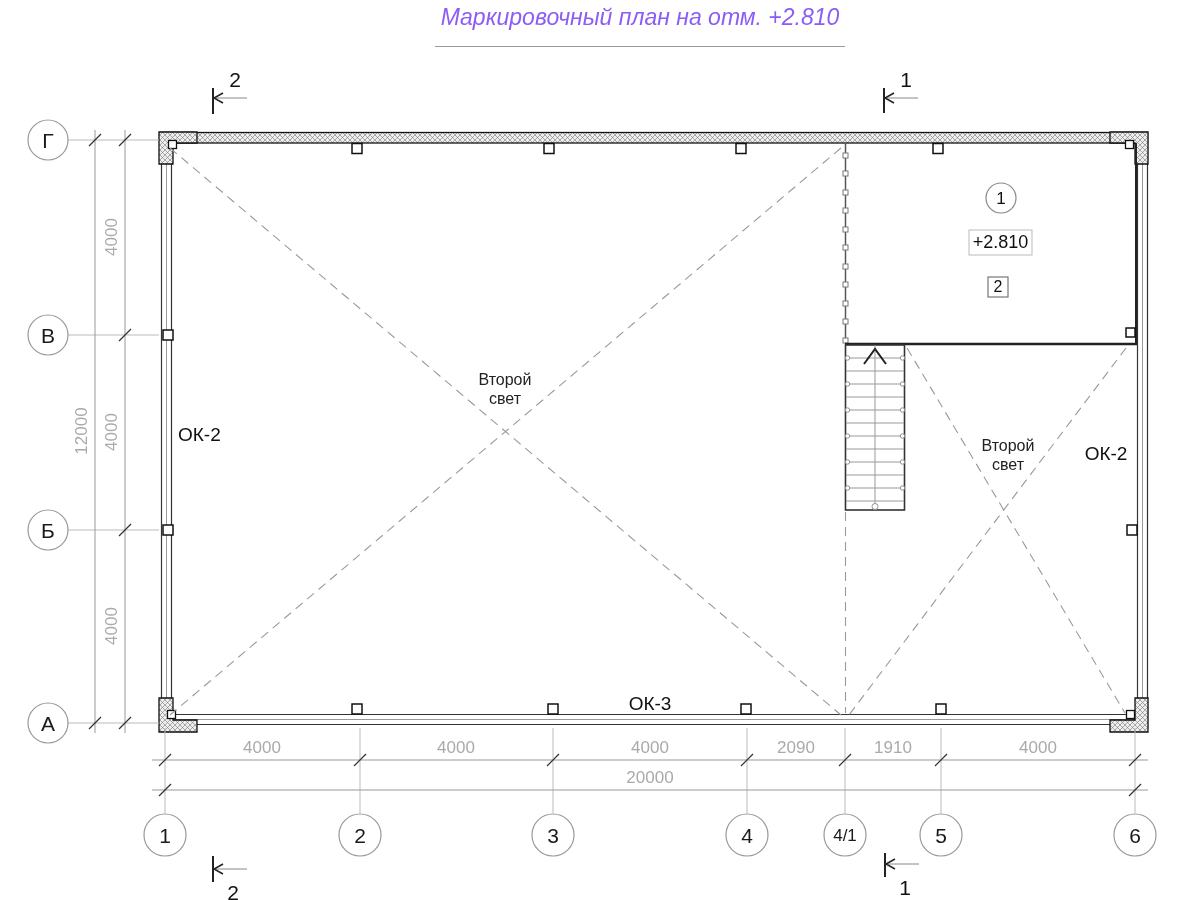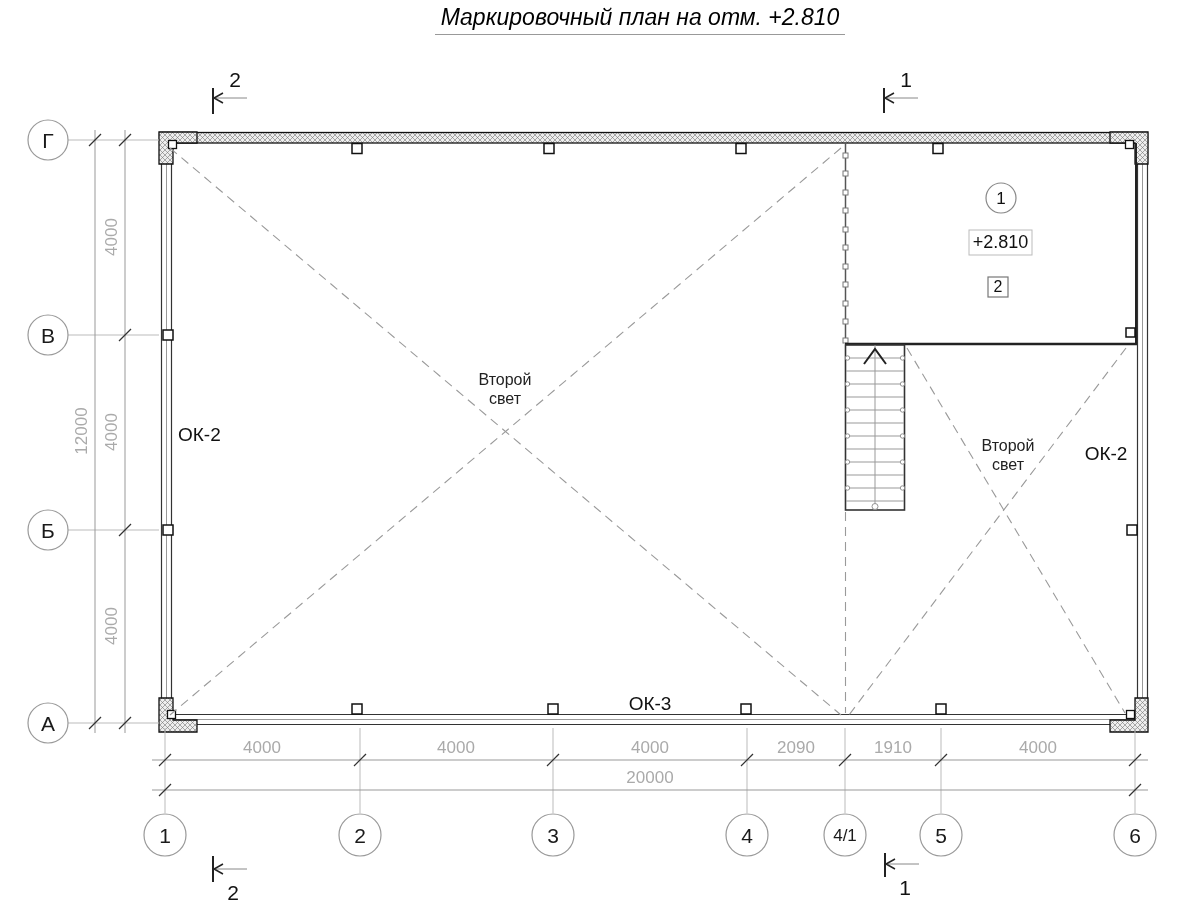--- a/index.html
+++ b/index.html
@@ -1,20 +1,20 @@
 <!DOCTYPE html>
 <html><head>
 <meta charset="utf-8">
 <style>
   html,body{margin:0;padding:0;background:#fff;width:1200px;height:900px;overflow:hidden;
     font-family:"Liberation Sans",sans-serif;}
   #stage{position:relative;width:1200px;height:900px;background:#fff;}
   #plan-title{position:absolute;top:4px;left:0;width:1280px;text-align:center;}
-  #plan-title span{font-style:italic;font-size:23px;color:#000000;
-    border-bottom:1.5px solid #999;padding:0 6px 4px 6px;}
+  #plan-title span{font-style:italic;font-size:23px;color:#8b5cf6;
+    border-bottom:1.5px solid #999;padding:0 6px 16px 6px;}
   svg text{font-family:"Liberation Sans",sans-serif;}
   .dimtxt{fill:#aaaaaa;font-size:17px;}
   .axistxt{fill:#1a1a1a;font-size:21px;}
   .axistxt-sm{fill:#1a1a1a;font-size:17px;}
   .marktxt{fill:#111;font-size:19px;}
   .sltxt{fill:#222;font-size:16px;}
   .sectxt{fill:#111;font-size:21px;}
   .roomtxt{fill:#111;font-size:17px;}
 </style>
 </head>

